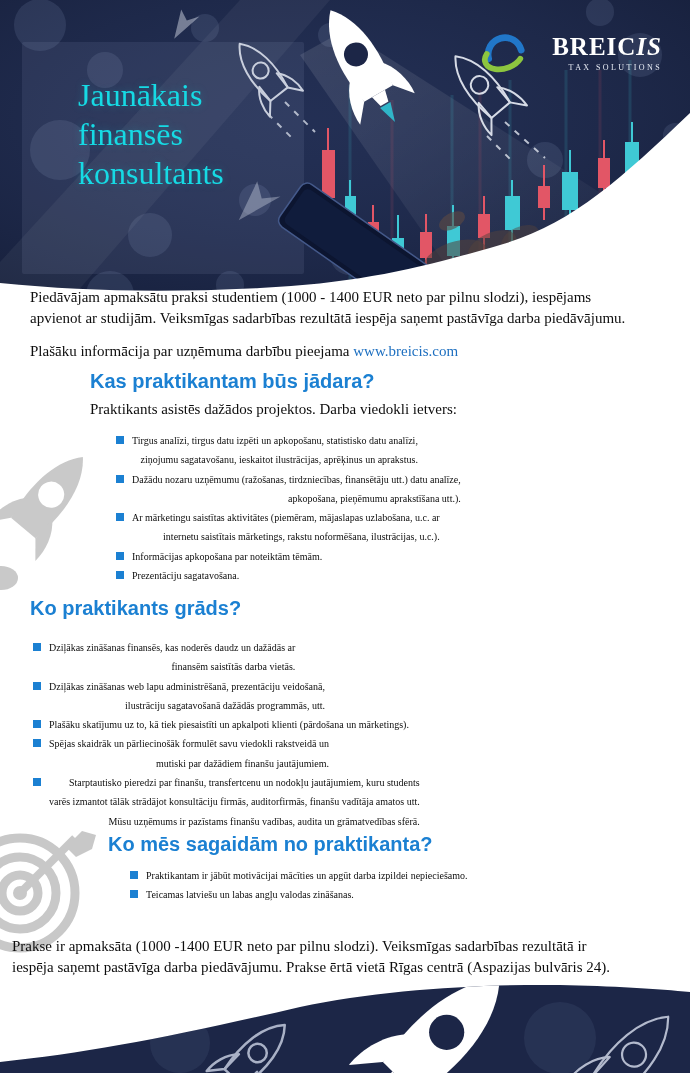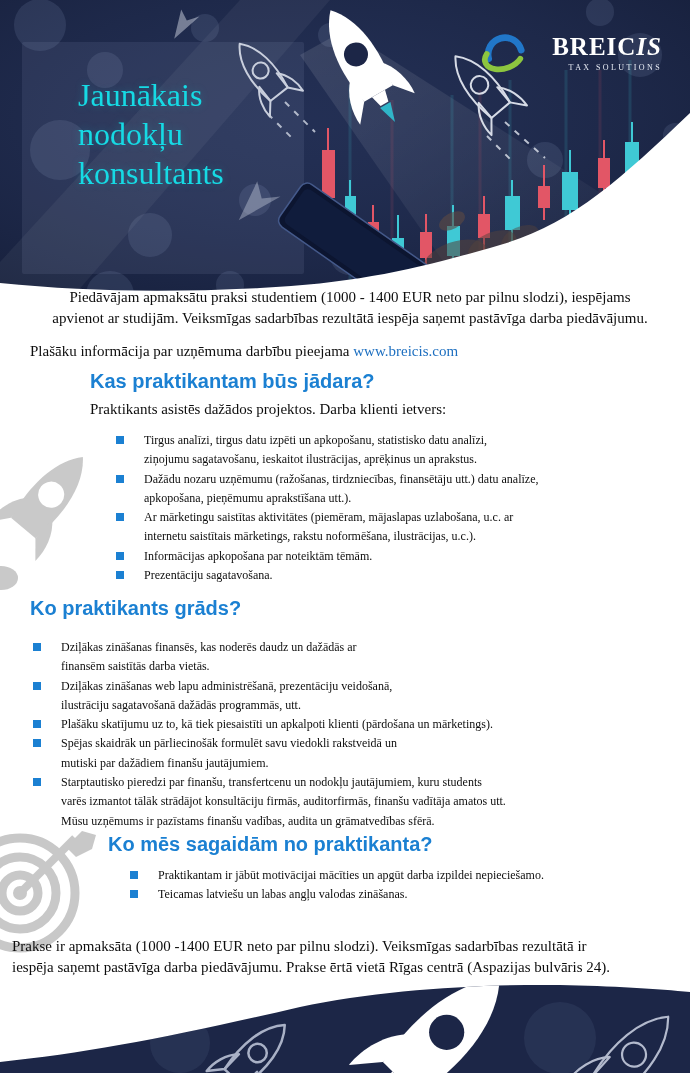--- a/index.html
+++ b/index.html
@@ -25,25 +25,25 @@
   .tagline{font-family:"Liberation Serif",serif;font-size:8px;letter-spacing:2.4px;color:#e9edf6;margin-top:4px;}
   
   .para{font-size:15px;line-height:21px;white-space:pre-line;z-index:2;}
   .sec-heading{
     font-family:"Liberation Sans",sans-serif;font-weight:bold;font-size:20px;
     color:var(--accent-blue,#1b80d2);z-index:2;
   }
   .sec-intro{font-size:15px;line-height:20px;z-index:2;}
   .link{color:var(--link-blue,#1d6fc0);text-decoration:none;}
   ul.blist{list-style:none;margin:0;padding:0;z-index:2;}
-  .bullet-item{display:flex;gap:20px;font-size:12px;line-height:19.3px;}
+  .bullet-item{display:flex;gap:8px;font-size:10px;line-height:19.3px;text-align:right;}
   .sq{width:8px;height:8px;background:var(--accent-blue,#1b80d2);margin-top:5px;flex:none;}
   .bi-text{white-space:pre-line;}
   
-  .p1{left:30px;top:287px;width:640px;text-align:center;}
+  .p1{left:30px;top:287px;width:640px;}
   .p2{left:30px;top:341px;width:640px;white-space:normal;}
   .h1{left:90px;top:370px;}
   .s1intro{left:90px;top:399px;}
   .l1{left:116px;top:431px;width:560px;}
   .h2{left:30px;top:597px;}
   .l2{left:33px;top:638px;width:645px;}
   .h3{left:108px;top:833px;}
   .l3{left:130px;top:866px;width:545px;}
   .p3{left:12px;top:936px;width:668px;}
   .wm{z-index:1;}
@@ -170,21 +170,21 @@
     </g>
 
     <path d="M6,44 L16,2 L24,18 L42,12 Z" transform="translate(170,8) scale(0.7)" fill="#dfe5f0" opacity="0.45"></path>
     <path d="M6,44 L16,2 L24,18 L42,12 Z" transform="translate(242,176) rotate(12)" fill="#dfe5f0" opacity="0.35"></path>
 
     <path d="M0,283 C80,291 160,293 260,288 C360,283 420,268 500,245 C570,225 620,180 690,113 L690,300 L0,300 Z" fill="#ffffff"></path>
   </svg>
 
   <div class="hero-title">
     <div>Jaunākais</div>
-    <div>nodokļu</div>
+    <div>finansēs</div>
     <div>konsultants</div>
   </div>
 
   <div class="logo">
     <svg width="46" height="46" viewBox="0 0 48 48">
       <path d="M8,30 A17,17 0 1 1 42,21" stroke="#2177c9" stroke-width="7" fill="none" stroke-linecap="round"></path>
       <path d="M6,25 A19,12 -18 0 0 41,30" stroke="#8dc63f" stroke-width="6" fill="none" stroke-linecap="round"></path>
     </svg>
     <div class="brand-col">
       <div class="brand"><span>BREIC</span><i>IS</i></div>
@@ -193,21 +193,21 @@
   </div>
 
   <div class="abs para p1">Piedāvājam apmaksātu praksi studentiem (1000 - 1400 EUR neto par pilnu slodzi), iespējams
 apvienot ar studijām. Veiksmīgas sadarbības rezultātā iespēja saņemt pastāvīga darba piedāvājumu.</div>
 
   <div class="abs para p2">
     <span>Plašāku informācija par uzņēmuma darbību pieejama </span><a href="#" class="link">www.breicis.com</a>
   </div>
 
   <div class="abs sec-heading h1">Kas praktikantam būs jādara?</div>
-  <div class="abs sec-intro s1intro">Praktikants asistēs dažādos projektos. Darba klienti ietvers:</div>
+  <div class="abs sec-intro s1intro">Praktikants asistēs dažādos projektos. Darba viedokli ietvers:</div>
 
   <ul class="abs blist l1">
     <li class="bullet-item">
         <span class="sq"></span>
         <span class="bi-text">Tirgus analīzi, tirgus datu izpēti un apkopošanu, statistisko datu analīzi,
 ziņojumu sagatavošanu, ieskaitot ilustrācijas, aprēķinus un aprakstus.</span>
       </li>
     <li class="bullet-item">
         <span class="sq"></span>
         <span class="bi-text">Dažādu nozaru uzņēmumu (ražošanas, tirdzniecības, finansētāju utt.) datu analīze,

